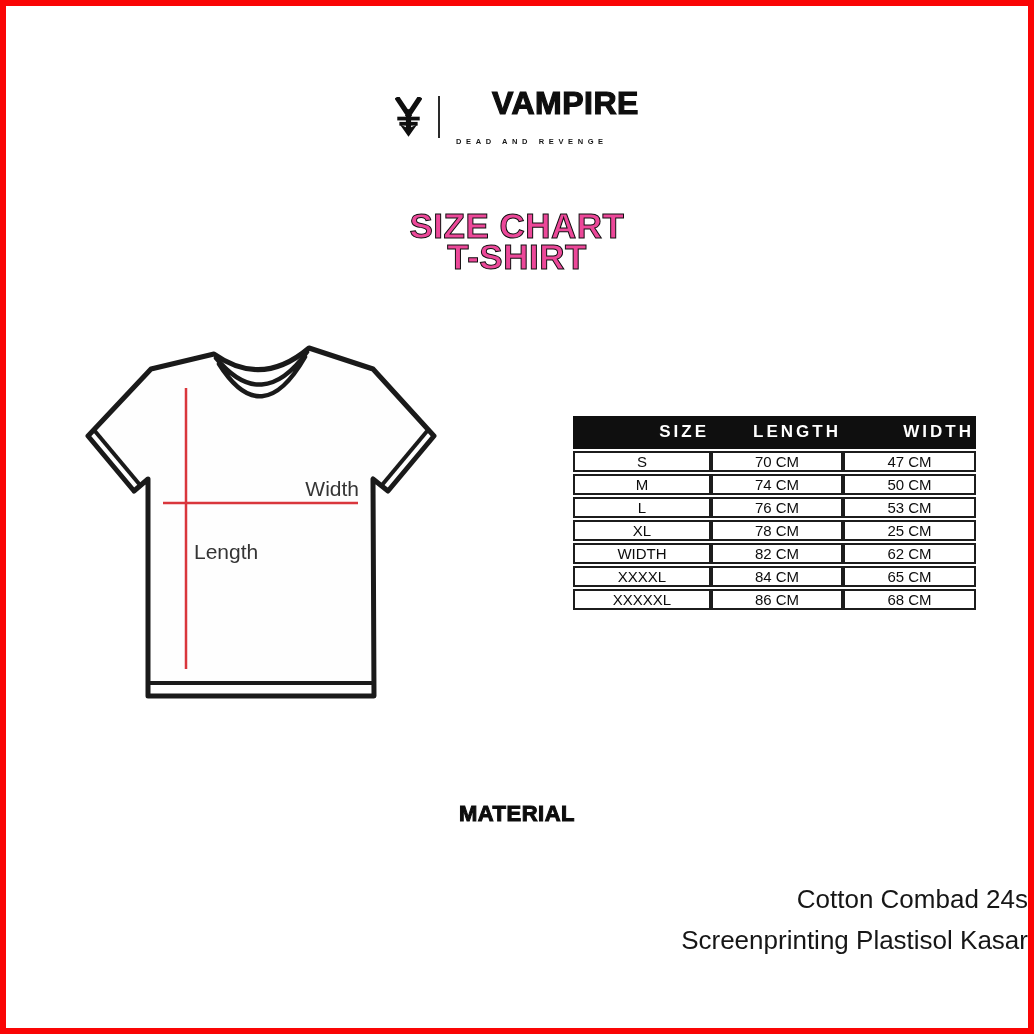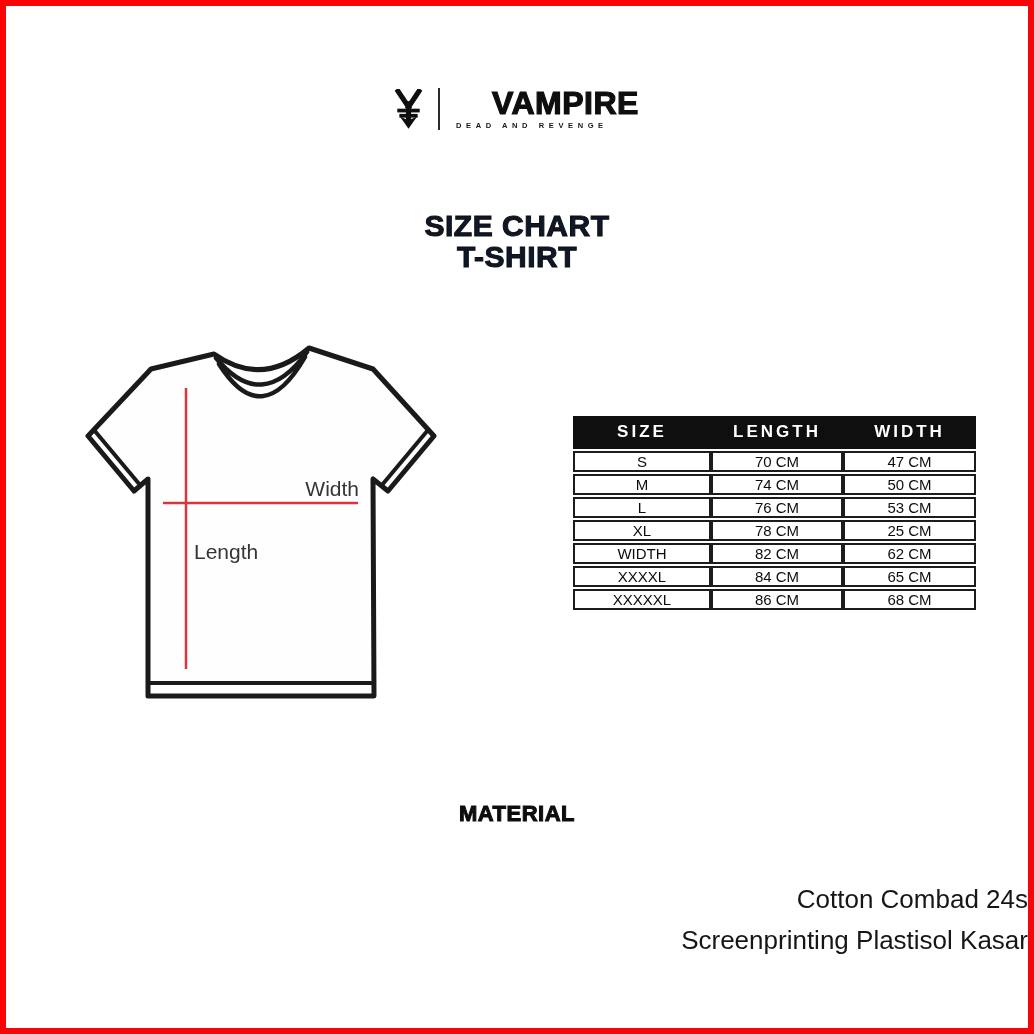--- a/index.html
+++ b/index.html
@@ -34,37 +34,37 @@
   .brand-name {
     font-size: 32px;
     font-weight: bold;
     letter-spacing: 0.5px;
     color: #0e0e0e;
     -webkit-text-stroke: 1.2px #0e0e0e;
     line-height: 30px;
     margin-left: 36px;
   }
   .brand-tagline {
-    margin-top: 3px;
+    margin-top: 19px;
     font-size: 7.5px;
     font-weight: bold;
     letter-spacing: 4.6px;
     color: #151515;
     white-space: nowrap;
   }
 
   
   .page-title {
     position: absolute;
     top: 204px; left: 0; right: 0;
     text-align: center;
-    font-size: 30px;
+    font-size: 35px;
     line-height: 31px;
     font-weight: bold;
-    color: #0f172a;
+    color: #ec4899;
     -webkit-text-stroke: 1px #0d0d0d;
     letter-spacing: 0.5px;
   }
 
   
   .tshirt-wrap {
     position: absolute;
     left: 70px; top: 330px;
     width: 400px; height: 380px;
   }
@@ -79,21 +79,21 @@
     width: 403px;
   }
   .size-table th {
     background: #0f0f0f;
     border: 2px solid #0f0f0f;
     color: #ffffff;
     font-size: 17px;
     font-weight: bold;
     letter-spacing: 3px;
     padding: 4px 0 5px 0;
-    text-align: center;
+    text-align: right;
   }
   .size-table td {
     border: 2px solid #1c1c1c;
     text-align: center;
     font-size: 15px;
     color: #0d0d0d;
     height: 21px;
     padding: 0;
     background: #ffffff;
   }

